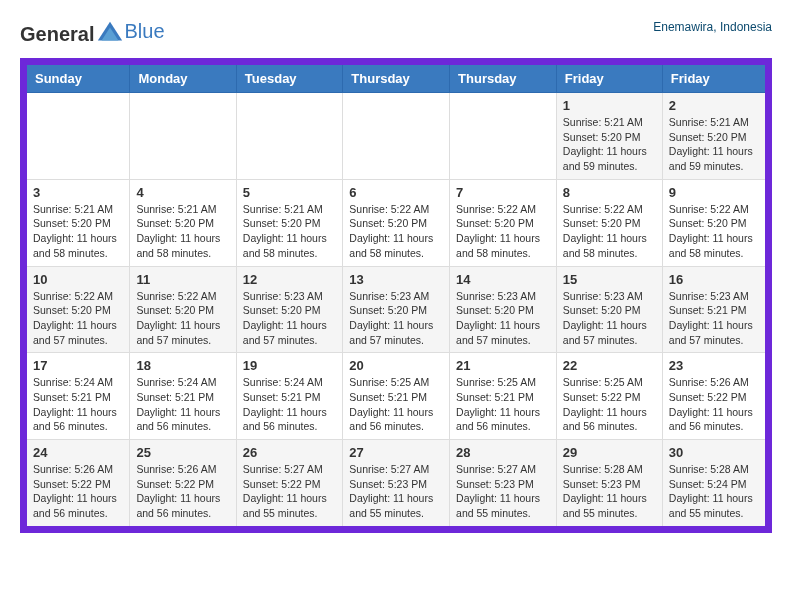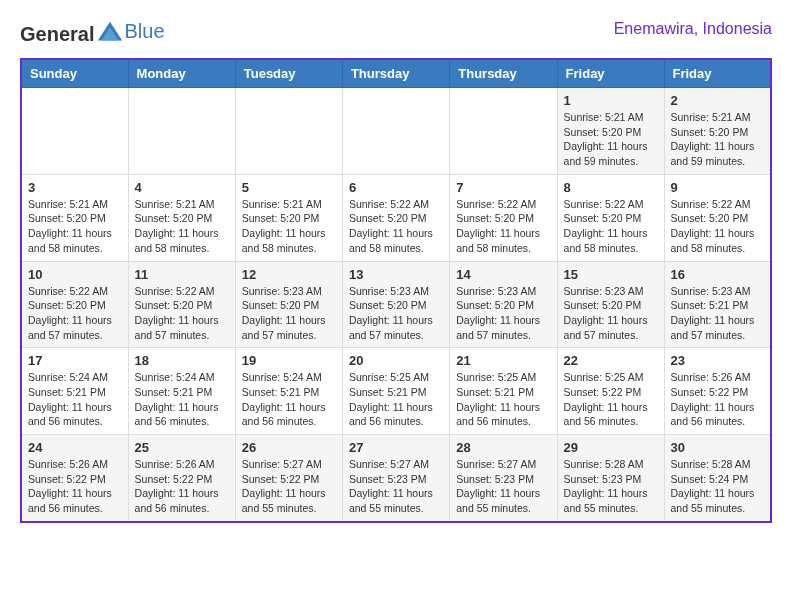--- a/index.html
+++ b/index.html
@@ -42,27 +42,27 @@
     }
     .title-section {
       text-align: right;
     }
     .month-title {
       font-size: 36px;
       font-weight: normal;
       color: #333;
     }
     .location {
-      font-size: 16px;
-      color: #6d28d9;
+      font-size: 12px;
+      color: #0c4a6e;
     }
     .calendar {
       width: 100%;
       border-collapse: collapse;
-      border: 2px solid #6d28d9;
+      border: 7px solid #6d28d9;
     }
     .calendar th {
       background-color: #3a7abf;
       color: white;
       text-align: left;
       padding: 6px 8px;
       font-size: 13px;
       font-weight: bold;
       border: 1px solid #2d6aaf;
     }

